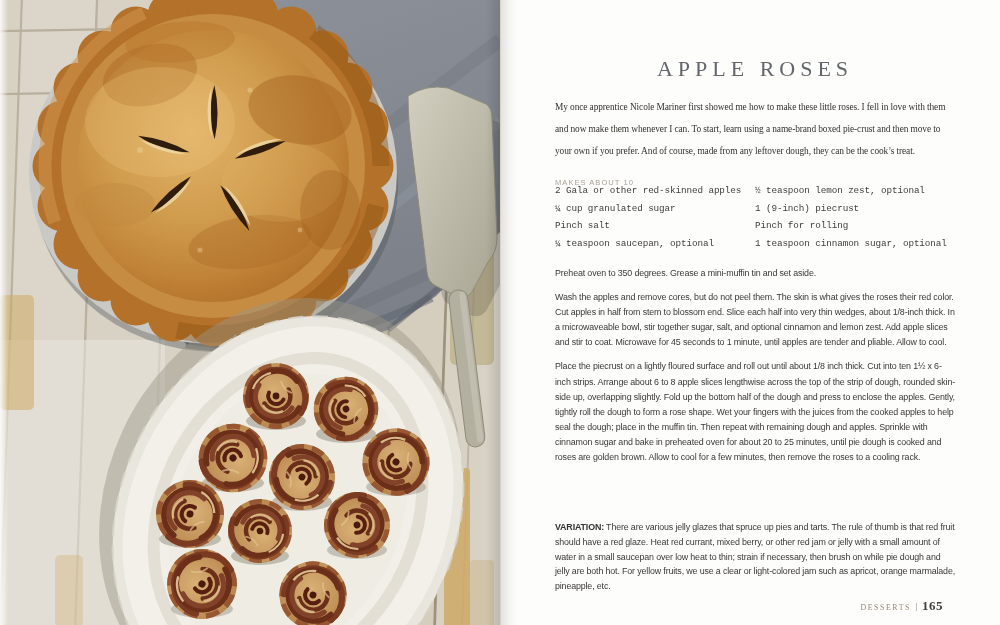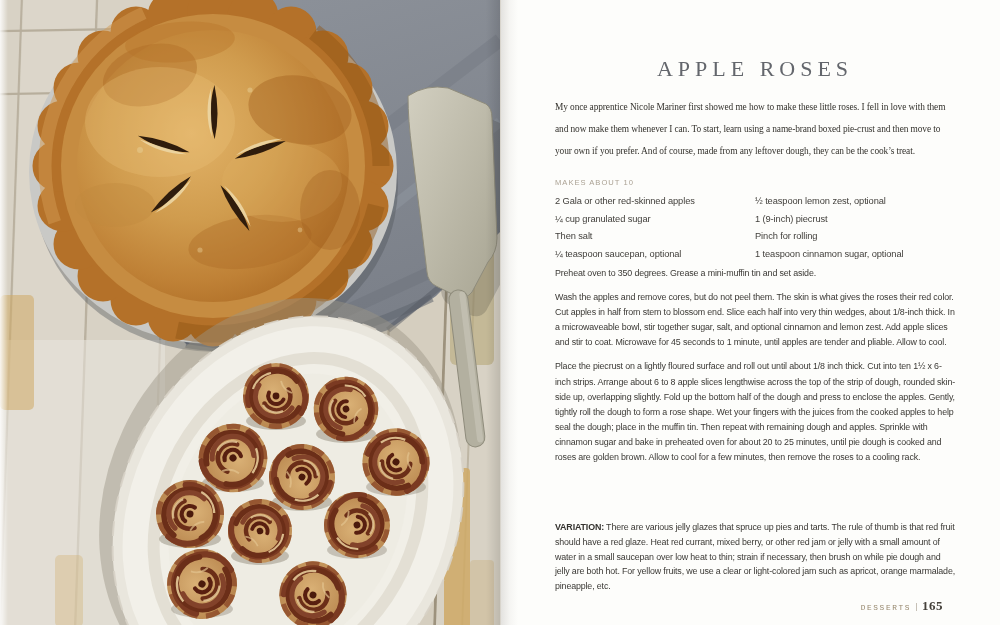--- a/index.html
+++ b/index.html
@@ -14,32 +14,32 @@
           background:linear-gradient(to right,rgba(60,50,40,.14),rgba(60,50,40,.04) 55%,rgba(0,0,0,0));}
   .gutter-line{position:absolute;left:0;top:0;width:1px;height:625px;background:#d8d4cc;}
   .recipe-title{position:absolute;left:55px;top:57px;width:400px;margin:0;
         font-family:"Liberation Serif",serif;font-weight:400;font-size:22px;line-height:24px;
         letter-spacing:5px;color:#63666c;text-align:center;}
   .intro{position:absolute;left:55px;top:96px;width:402px;margin:0;
         font-family:"Liberation Serif",serif;font-size:9.4px;line-height:22px;
         letter-spacing:-0.1px;color:#35332e;}
   .makes{position:absolute;left:55px;top:166px;
         font-size:7.6px;letter-spacing:1px;color:#aba294;margin-top:12px;}
-  .ingredients{position:absolute;left:55px;top:196px;width:402px;display:flex;}
+  .ingredients{position:absolute;left:55px;top:186px;width:402px;display:flex;font-family:Liberation Mono, monospace;}
   .ingredients ul{list-style:none;margin:0;padding:0;}
   .ing-col1{width:200px;}
   .ing-col2{width:202px;}
   .ingredients li{font-size:9.3px;line-height:10px;color:#403e3a;margin:0 0 7.5px 0;letter-spacing:-0.1px;}
   .steps{position:absolute;left:55px;top:266px;width:402px;}
   .steps p{margin:0 0 9px 0;font-size:8.9px;line-height:15.1px;letter-spacing:-0.15px;color:#3b3935;}
   .variation{position:absolute;left:55px;top:520px;width:402px;margin:0;
         font-size:8.9px;line-height:14.8px;letter-spacing:-0.15px;color:#3b3935;}
   .variation strong{font-weight:700;color:#34322e;text-align:center;}
   .page-footer{position:absolute;right:57px;top:596px;white-space:nowrap;}
-  .footer-sec{font-family:Liberation Mono, monospace;font-size:7.8px;letter-spacing:1.6px;color:#97886e;margin-top:13px;}
+  .footer-sec{font-family:Liberation Serif, serif;font-size:7.8px;letter-spacing:1.6px;color:#97886e;margin-top:13px;}
   .footer-div{display:inline-block;width:1px;height:8px;background:#c6c0b6;margin:0 5px -1px 5px;}
   .footer-pg{font-family:"Liberation Serif",serif;font-size:13px;font-weight:700;color:#44403a;letter-spacing:.5px;text-align:center;}
 </style>
 </head>
 <body>
 
 <div class="stage">
 
   <figure class="photo-page" style="margin:0">
   <svg width="500" height="625" viewBox="0 0 500 625" role="img" aria-label="Baked apple pie with crimped crust and leaf-shaped steam vents on a whitewashed wood table with a gray linen cloth, a vintage pie server, and a scalloped white platter of apple rose pastries">
@@ -271,21 +271,21 @@
     <h1 class="recipe-title">APPLE ROSES</h1>
 
     <p class="intro">My once apprentice Nicole Mariner first showed me how to make these little roses. I fell in love with them and now make them whenever I can. To start, learn using a name-brand boxed pie-crust and then move to your own if you prefer. And of course, made from any leftover dough, they can be the cook’s treat.</p>
 
     <div class="makes">MAKES ABOUT 10</div>
 
     <div class="ingredients">
       <ul class="ing-col1">
         <li>2 Gala or other red-skinned apples</li>
         <li>¼ cup granulated sugar</li>
-        <li>Then salt</li>
+        <li>Pinch salt</li>
         <li>¼ teaspoon saucepan, optional</li>
       </ul>
       <ul class="ing-col2">
         <li>½ teaspoon lemon zest, optional</li>
         <li>1 (9-inch) piecrust</li>
         <li>Pinch for rolling</li>
         <li>1 teaspoon cinnamon sugar, optional</li>
       </ul>
     </div>
 

